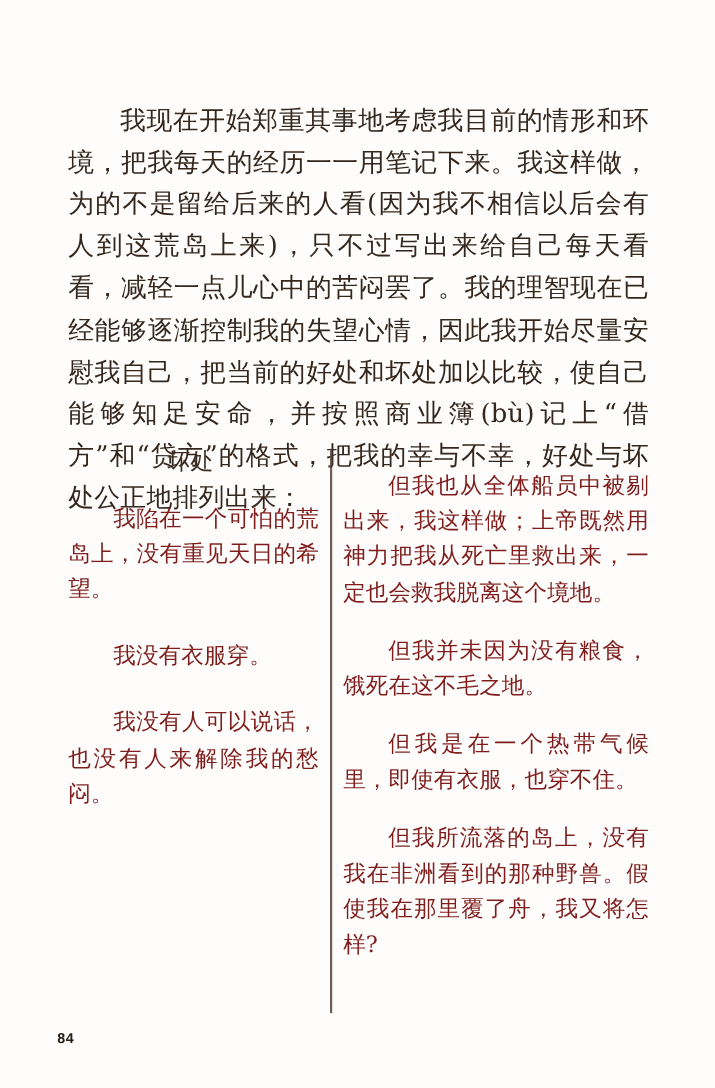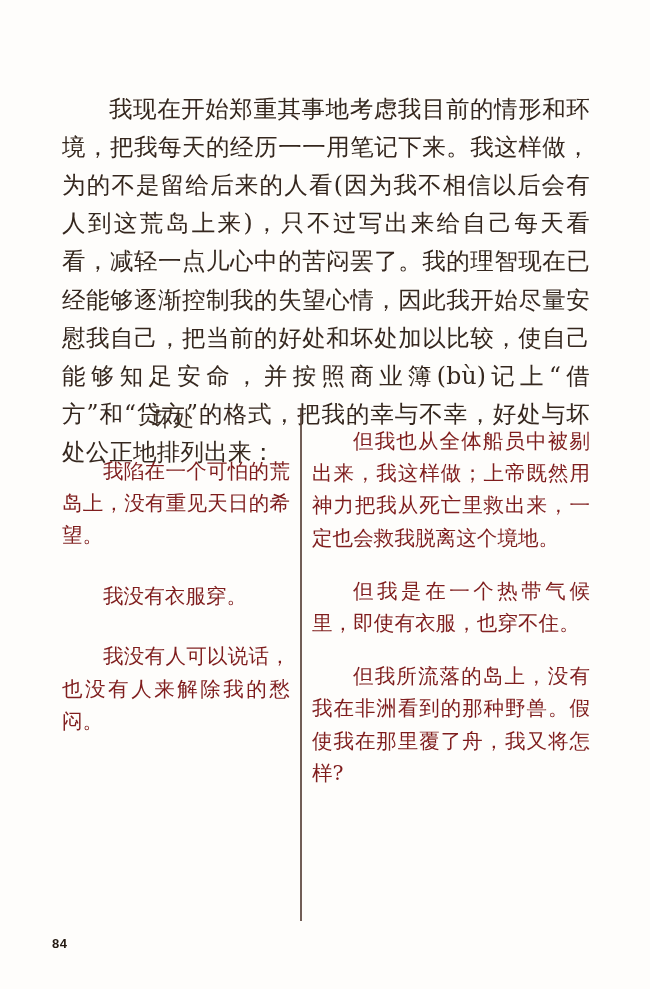--- a/index.html
+++ b/index.html
@@ -124,20 +124,21 @@
 
     <div class="col col-left">
       <div class="col-head">坏处</div>
       <p class="item">我陷在一个可怕的荒岛上，没有重见天日的希望。</p>
       <p class="item">我没有衣服穿。</p>
       <p class="item">我没有人可以说话，也没有人来解除我的愁闷。</p>
     </div>
 
     <div class="col col-right">
       <p class="item">但我也从全体船员中被剔出来，我这样做；上帝既然用神力把我从死亡里救出来，一定也会救我脱离这个境地。</p>
+      <p class="item">但我并未因为没有粮食，饿死在这不毛之地。</p>
       <p class="item">但我是在一个热带气候里，即使有衣服，也穿不住。</p>
       <p class="item">但我所流落的岛上，没有我在非洲看到的那种野兽。假使我在那里覆了舟，我又将怎样?</p>
 
     </div>
 
   </div>
 
   <div class="page-number">84</div>
 
 </div>

